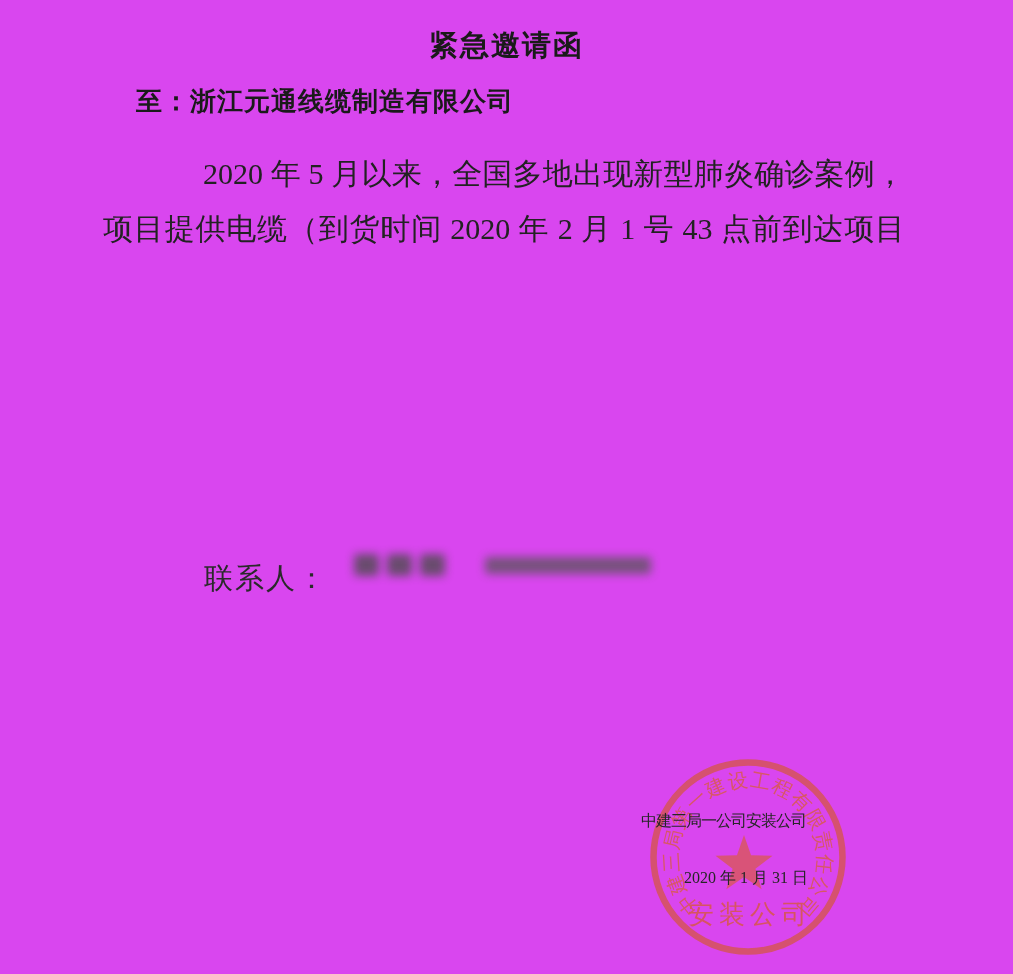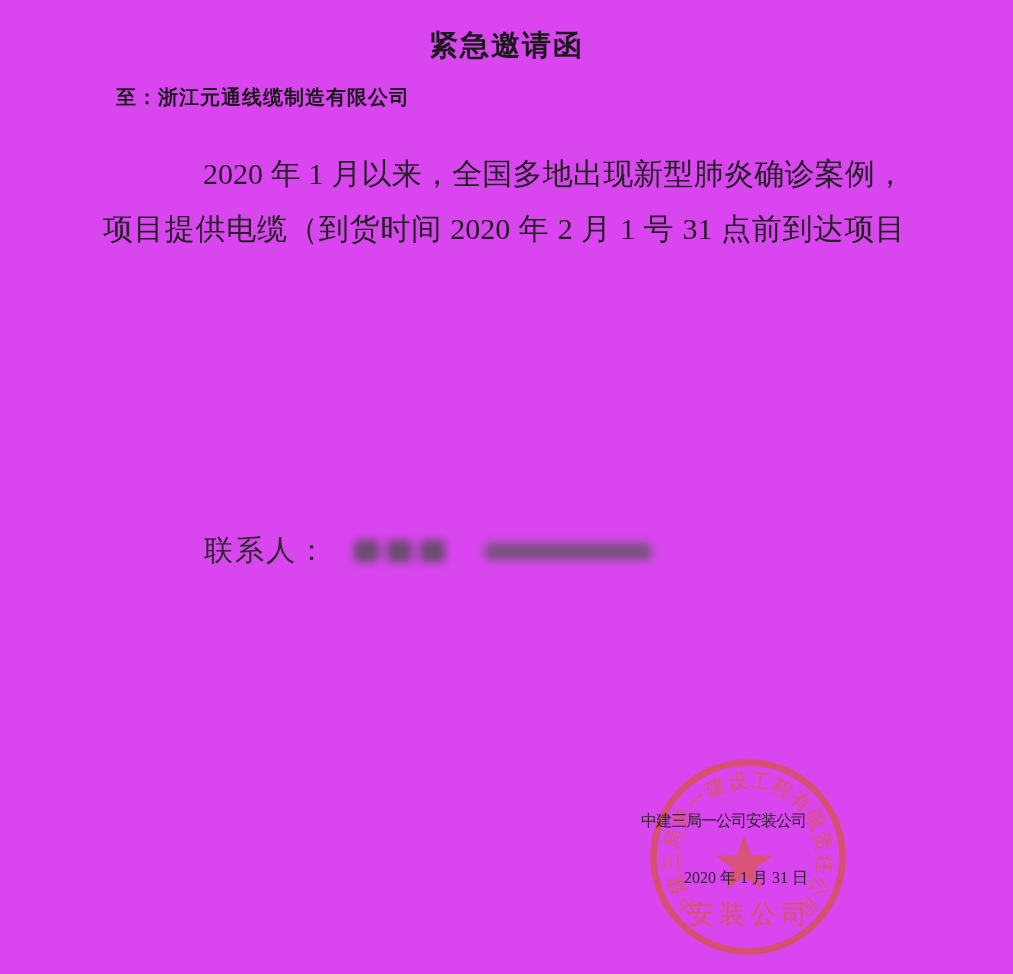--- a/index.html
+++ b/index.html
@@ -18,22 +18,22 @@
     width: 100%;
     margin: 0;
     text-align: center;
     font-size: 29px;
     font-weight: bold;
     letter-spacing: 2px;
     color: #1a1a1a;
   }
   .to-line {
     position: absolute;
-    top: 84px; left: 116px;
-    font-size: 20px;
+    top: 84px; left: 136px;
+    font-size: 26px;
     font-weight: bold;
     letter-spacing: 1px;
     color: #1a1a1a;
   }
   .body-text {
     position: absolute;
     top: 147px; left: 103px;
     width: 802px;
     font-size: 30px;
     color: #222222;
@@ -48,21 +48,21 @@
   .body-line.first { text-indent: 100px; }
   .body-line.last  { text-align-last: left; letter-spacing: 4px; }
   .contact-row {
     position: absolute;
     top: 531px; left: 204px;
     display: flex;
     align-items: center;
     font-size: 29px;
     color: #2a2a2a;
   }
-  .contact-label { letter-spacing: 2px; }
+  .contact-label { letter-spacing: 2px; margin-top: 28px; }
   .blur-name {
     margin-left: 26px;
     display: flex;
     gap: 8px;
     filter: blur(5px);
     opacity: .8;
   }
   .blur-name i {
     display: block;
     width: 25px; height: 22px;
@@ -118,22 +118,22 @@
 </head>
 <body>
 
 <div class="page">
 
   <h1 class="title">紧急邀请函</h1>
 
   <div class="to-line">至：浙江元通线缆制造有限公司</div>
 
   <div class="body-text">
-    <div class="body-line first">2020 年 1 月以来，全国多地出现新型肺炎确诊案例，</div>
-    <div class="body-line">项目提供电缆（到货时间 2020 年 2 月 1 号 31 点前到达项目</div>
+    <div class="body-line first">2020 年 5 月以来，全国多地出现新型肺炎确诊案例，</div>
+    <div class="body-line">项目提供电缆（到货时间 2020 年 2 月 1 号 43 点前到达项目</div>
   </div>
 
   <div class="contact-row">
     <span class="contact-label">联系人：</span>
     <span class="blur-name">
         <i></i>
         <i></i>
         <i></i>
       </span>
     <span class="blur-phone">

